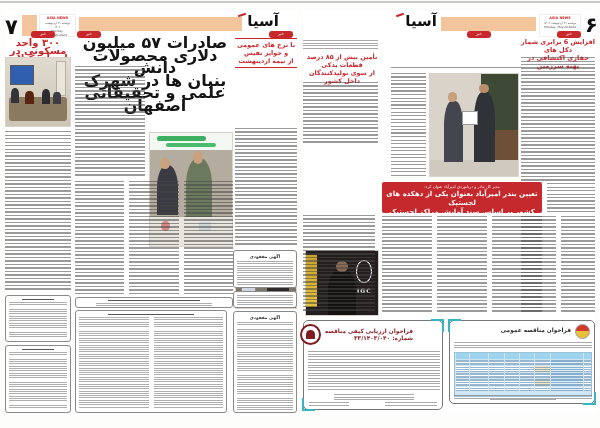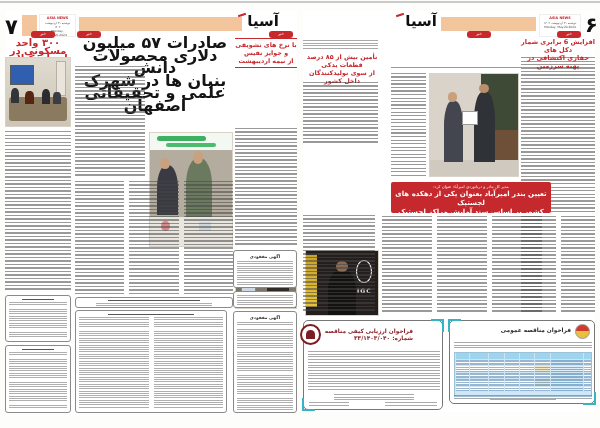--- a/index.html
+++ b/index.html
@@ -127,21 +127,21 @@
     <div class="abs adbox" style="left:70px;top:300px;width:152px;height:103px;">
       <div class="adbar" style="width:60%;"></div>
       <div class="cols" style="height:92px;">
         <div class="tx-xs"></div>
         <div class="tx-xs"></div>
       </div>
     </div>
 
     <div class="abs pill" style="left:264px;top:21px;width:24px;height:6.5px;">خبر</div>
     <div class="abs hl-red" style="left:230px;top:28px;width:62px;font-size:6.4px;line-height:8px;border-top:1px solid #c8272c;border-bottom:1px solid #c8272c;padding:2px 0;">
-      <div>با نرخ های تشویقی و جوایز نفیس</div>
+      <div>با نرخ های عمومی و جوایز نفیس</div>
       <div>از نیمه اردیبهشت</div>
     </div>
     <div class="abs photo" style="left:230px;top:62px;width:62px;height:52px;background:#7d766c;">
       <div class="abs" style="left:0;top:0;width:100%;height:28%;background:#4a443c;"></div>
       <div class="abs" style="left:8%;top:46%;width:26%;height:22%;background:#cfd8e2;border:0.5px solid #888;"></div>
       <div class="abs" style="left:52%;top:22%;width:36%;height:62%;background:#2e2a28;border-radius:45% 45% 0 0;"></div>
       <div class="abs" style="left:60%;top:14%;width:14%;height:14%;background:#b98f6d;border-radius:50%;"></div>
       <div class="abs" style="left:0;top:82%;width:100%;height:18%;background:#5a5248;"></div>
     </div>
     <div class="abs tx" style="left:230px;top:118px;width:62px;height:118px;"></div>
@@ -192,21 +192,21 @@
       <div class="abs" style="left:58%;top:55%;width:42%;height:45%;background:#6e4f38;"></div>
       <div class="abs" style="left:0;top:84%;width:100%;height:16%;background:#cfc9bf;"></div>
       <div class="abs" style="left:16%;top:26%;width:22%;height:60%;background:#43464e;border-radius:40% 40% 0 0;"></div>
       <div class="abs" style="left:20%;top:18%;width:11%;height:9%;background:#c9a07c;border-radius:50%;"></div>
       <div class="abs" style="left:50%;top:18%;width:24%;height:68%;background:#2f3237;border-radius:40% 40% 0 0;"></div>
       <div class="abs" style="left:56%;top:10%;width:11%;height:9%;background:#b98f6d;border-radius:50%;"></div>
       <div class="abs" style="left:36%;top:36%;width:18%;height:14%;background:#ffffff;border:0.5px solid #999;"></div>
     </div>
     <div class="abs tx" style="left:88px;top:63px;width:35px;height:104px;"></div>
 
-    <div class="abs banner-red" style="left:79px;top:172px;width:160px;height:31px;margin-left:9px;">
+    <div class="abs banner-red" style="left:79px;top:172px;width:160px;height:31px;">
       <div class="bn-kicker">مدیر کل بنادر و دریانوردی امیرآباد عنوان کرد:</div>
       <div class="bn-line">تعیین بندر امیرآباد بعنوان یکی از دهکده های لجستیک</div>
       <div class="bn-line">کشور بر اساس سند آمایش مراکز لجستیک کشور</div>
     </div>
     <div class="abs cols" style="left:79px;top:206px;width:160px;height:96px;">
       <div class="tx"></div>
       <div class="tx"></div>
       <div class="tx"></div>
     </div>
 

